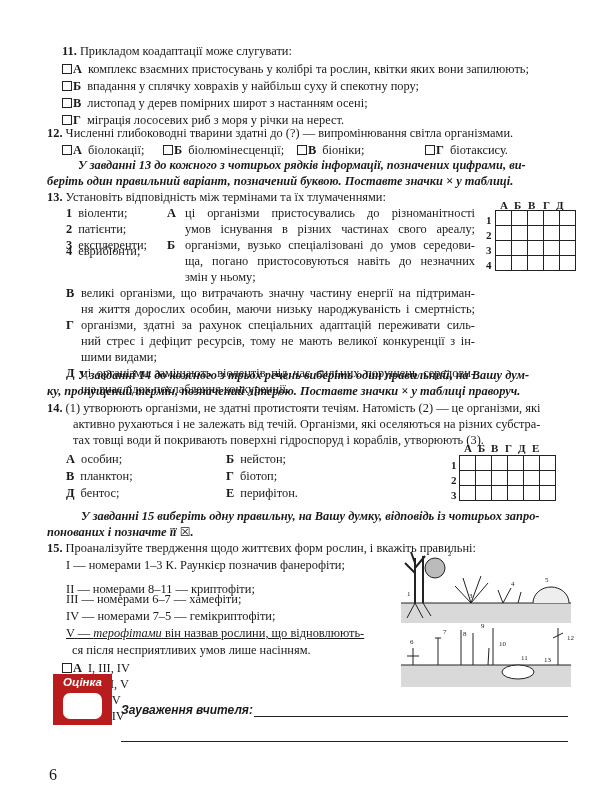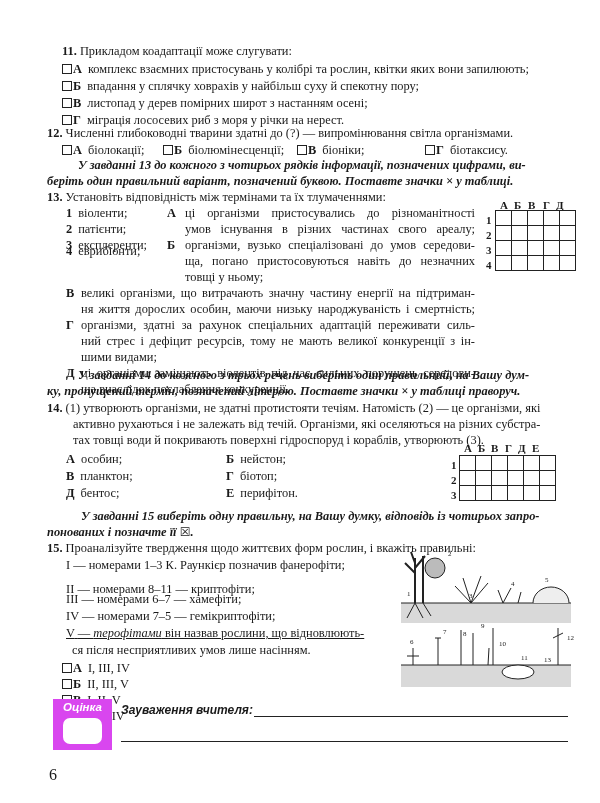--- a/index.html
+++ b/index.html
@@ -9,21 +9,21 @@
   .qnum { font-weight: bold; }
   .bold { font-weight: bold; }
   .ital-instr { font-style: italic; font-weight: bold; }
   .cb { display: inline-block; width: 10px; height: 10px; border: 1px solid #222; vertical-align: -1px; margin-right: 1px; box-sizing: border-box; }
   .letter { font-weight: bold; margin-right: 6px; }
   .just { text-align: justify; text-align-last: justify; white-space: normal; }
   table.grid { border-collapse: collapse; position: absolute; }
   table.grid td { border: 1.3px solid #222; width: 15px; height: 14px; padding: 0; }
   .colhdr { position: absolute; font-weight: bold; font-size: 11px; }
   .rowlbl { position: absolute; font-weight: bold; font-size: 11px; }
-  .grade-box { position: absolute; left: 53px; top: 699px; width: 59px; height: 51px; background: #d946ef; }
+  .grade-box { position: absolute; left: 53px; top: 674px; width: 59px; height: 51px; background: #b91c1c; }
   .grade-label { position: absolute; left: 0; top: 2px; width: 59px; text-align: center; color: #fff; font-family: "Liberation Sans", sans-serif; font-weight: bold; font-style: italic; font-size: 11.5px; }
   .grade-field { position: absolute; left: 10px; top: 19px; width: 39px; height: 26px; background: #fff; border-radius: 7px; }
   .remark-label { position: absolute; left: 121px; top: 703px; font-family: "Liberation Sans", sans-serif; font-weight: bold; font-style: italic; font-size: 12px; }
   .line { position: absolute; height: 0; border-top: 1.3px solid #222; }
   .page-num { position: absolute; left: 49px; top: 766px; font-size: 16px; }
 </style>
 </head>
 <body>
 
 <div class="abs" style="left:62px;top:44px;">
@@ -55,21 +55,21 @@
 <div class="abs" style="left:66px;top:222px;"><span class="bold" style="margin-right:6px">2</span><span>патієнти;</span></div>
 <div class="abs" style="left:66px;top:238px;"><span class="bold" style="margin-right:6px">3</span><span>експлеренти;</span></div>
 <div class="abs" style="left:66px;top:244px;"><span class="bold" style="margin-right:6px">4</span><span>еврибіонти;</span></div>
 
 <div class="abs bold" style="left:167px;top:206px;">А</div>
 <div class="abs just" style="left:185px;top:206px;width:290px;">ці організми пристосувались до різноманітності</div>
 <div class="abs just" style="left:185px;top:222px;width:290px;">умов існування в різних частинах свого ареалу;</div>
 <div class="abs bold" style="left:167px;top:238px;">Б</div>
 <div class="abs just" style="left:185px;top:238px;width:290px;">організми, вузько спеціалізовані до умов середови-</div>
 <div class="abs just" style="left:185px;top:254px;width:290px;">ща, погано пристосовуються навіть до незначних</div>
-<div class="abs" style="left:185px;top:270px;">товщі у ньому;</div>
+<div class="abs" style="left:185px;top:270px;">змін у ньому;</div>
 
 <div class="abs bold" style="left:66px;top:286px;">В</div>
 <div class="abs just" style="left:81px;top:286px;width:394px;">великі організми, що витрачають значну частину енергії на підтриман-</div>
 <div class="abs just" style="left:81px;top:302px;width:394px;">ня життя дорослих особин, маючи низьку народжуваність і смертність;</div>
 <div class="abs bold" style="left:66px;top:318px;">Г</div>
 <div class="abs just" style="left:81px;top:318px;width:394px;">організми, здатні за рахунок спеціальних адаптацій переживати силь-</div>
 <div class="abs just" style="left:81px;top:334px;width:394px;">ний стрес і дефіцит ресурсів, тому не мають великої конкуренції з ін-</div>
 <div class="abs" style="left:81px;top:350px;">шими видами;</div>
 <div class="abs bold" style="left:66px;top:366px;">Д</div>
 <div class="abs just" style="left:81px;top:366px;width:394px;">ці організми заміщають віолентів під час сильних порушень середови-</div>

